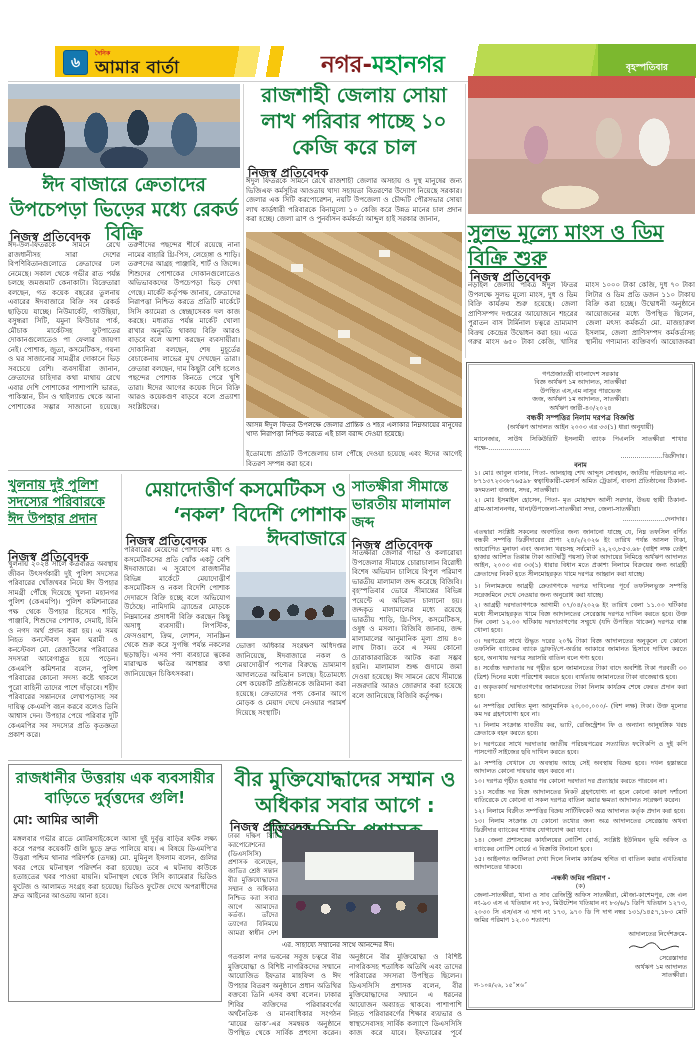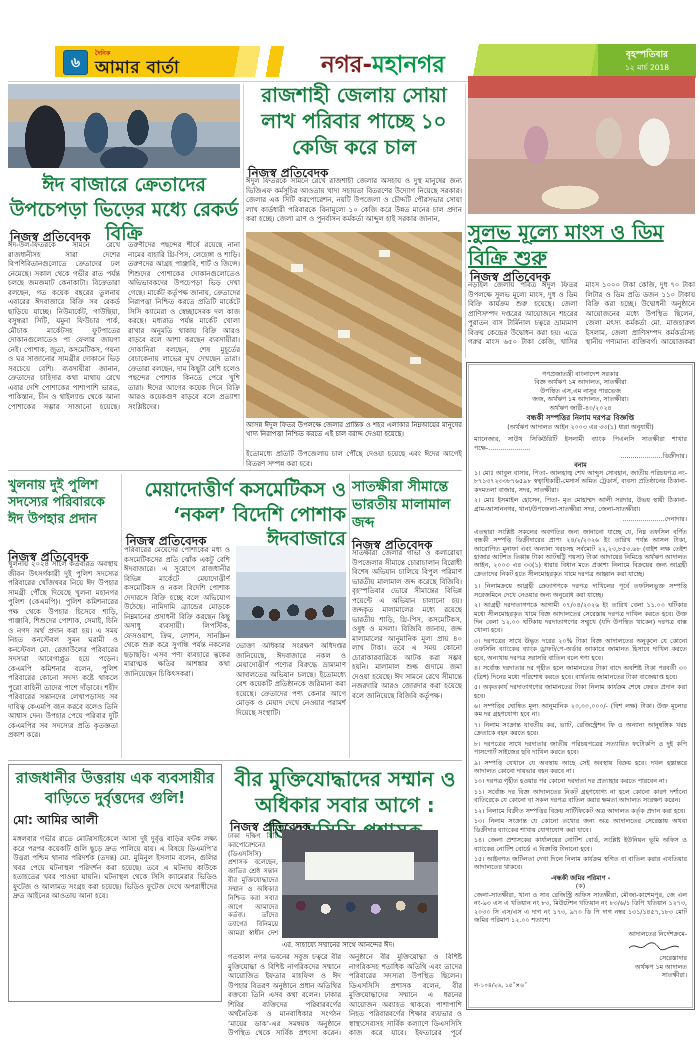--- a/index.html
+++ b/index.html
@@ -11,21 +11,21 @@
     background:linear-gradient(100deg,#f8c70c 0 70%,#fbe468 70% 78%,#ffffff 78% 82%,#f8c70c 82% 87%,#ffffff 87% 90%,rgba(0,0,0,0) 90%);}
   .page-badge{left:8px;top:4px;width:23px;height:23px;background:#1478b0;border:1px solid #0d5c8a;
     border-radius:3px;color:#fff;font-weight:bold;font-size:14px;text-align:center;line-height:23px;}
   .brand-tag{left:40px;top:2px;font-size:6px;color:#d01e26;font-weight:bold;}
   .brand{left:40px;top:8px;font-size:17px;font-weight:800;color:#221f1f;letter-spacing:.5px;}
   .section-title{left:288px;top:46px;width:190px;text-align:center;font-size:23px;font-weight:800;white-space:nowrap;}
   .sec-red{color:#7f1d1d;} .sec-green{color:#009a44;}
   .banner-right{left:462px;top:44px;width:234px;height:34px;
     background:linear-gradient(100deg,rgba(0,0,0,0) 0 7%,#bada50 7% 56%,#a2d23c 56% 100%);}
   .date-box{position:absolute;right:0;top:0;bottom:0;width:98px;background:#7cb82f;color:#fff;
-    text-align:center;padding-top:3px;}
+    text-align:center;padding-top:16px;}
   .date-box .wd{font-size:9px;font-weight:bold;}
   .date-box .dt{font-size:7.5px;}
   .head-rule{left:8px;top:81px;width:687px;height:1px;background:#cdcdcd;}
   
   .hl{font-weight:800;color:#15803d;line-height:1.3;}
   .byline{font-size:12px;font-weight:bold;color:#222;}
   .body-txt{font-size:7px;line-height:1.36;text-align:justify;color:#222;overflow:hidden;}
   .cols2{column-count:2;column-gap:8px;}
   .caption{font-size:6.8px;line-height:1.3;text-align:justify;color:#111;overflow:hidden;}
   .vr{background:#d2d2d2;width:1px;}
@@ -122,21 +122,21 @@
 
   <div class="abs vr" style="left:465px;top:84px;height:274px;"></div>
 
   <div class="abs photo ph-relief" style="left:468px;top:76px;width:227px;height:138px;"></div>
   <div class="abs hl" style="left:468px;top:219px;width:200px;font-size:20px;text-decoration:underline;">সুলভ মূল্যে মাংস ও ডিম বিক্রি শুরু</div>
   <div class="abs byline" style="left:470px;top:268px;">নিজস্ব প্রতিবেদক</div>
   <div class="abs body-txt cols2" style="left:468px;top:281px;width:227px;height:76px;">নড়াইল জেলায় পবিত্র ঈদুল ফিতর উপলক্ষে সুলভ মূল্যে মাংস, দুধ ও ডিম বিক্রি কার্যক্রম শুরু হয়েছে। জেলা প্রাণিসম্পদ দপ্তরের আয়োজনে শহরের পুরাতন বাস টার্মিনাল চত্বরে ভ্রাম্যমাণ বিক্রয় কেন্দ্রের উদ্বোধন করা হয়। এতে গরুর মাংস ৬৫০ টাকা কেজি, খাসির মাংস ১০০০ টাকা কেজি, দুধ ৭০ টাকা লিটার ও ডিম প্রতি ডজন ১১০ টাকায় বিক্রি করা হচ্ছে। উদ্বোধনী অনুষ্ঠানে আয়োজনের মধ্যে উপস্থিত ছিলেন, জেলা মৎস্য কর্মকর্তা মো. মাজহারুল ইসলাম, জেলা প্রাণিসম্পদ কর্মকর্তাসহ স্থানীয় গণ্যমান্য ব্যক্তিবর্গ। আয়োজকরা জানান, ঈদের আগের দিন পর্যন্ত প্রতিদিন সকাল ৯টা থেকে বিকেল ৫টা পর্যন্ত এ কার্যক্রম চলবে। স্বল্প আয়ের মানুষের মাঝে এ উদ্যোগ ব্যাপক সাড়া ফেলেছে বলে জানান তারা।</div>
 
   <div class="abs hr" style="left:8px;top:470px;width:454px;"></div>
 
-  <div class="abs hl" style="left:8px;top:477px;width:110px;font-size:13px;">খুলনায় দুই পুলিশ সদস্যের পরিবারকে ঈদ উপহার প্রদান</div>
+  <div class="abs hl" style="left:8px;top:477px;width:110px;font-size:13px;text-decoration:underline;">খুলনায় দুই পুলিশ সদস্যের পরিবারকে ঈদ উপহার প্রদান</div>
   <div class="abs byline" style="left:8px;top:548px;">নিজস্ব প্রতিবেদক</div>
   <div class="abs body-txt" style="left:8px;top:560px;width:110px;height:198px;">খুলনায় ২০২৪ সালে কর্তব্যরত অবস্থায় জীবন উৎসর্গকারী দুই পুলিশ সদস্যের পরিবারের খোঁজখবর নিয়ে ঈদ উপহার সামগ্রী পৌঁছে দিয়েছে খুলনা মহানগর পুলিশ (কেএমপি)। পুলিশ কমিশনারের পক্ষ থেকে উপহার হিসেবে শাড়ি, পাঞ্জাবি, শিশুদের পোশাক, সেমাই, চিনি ও নগদ অর্থ প্রদান করা হয়। এ সময় নিহত কনস্টেবল সুমন ঘরামী ও কনস্টেবল মো. রেজাউলের পরিবারের সদস্যরা আবেগাপ্লুত হয়ে পড়েন। কেএমপি কমিশনার বলেন, পুলিশ পরিবারের কোনো সদস্য কষ্টে থাকলে পুরো বাহিনী তাদের পাশে দাঁড়াবে। শহীদ পরিবারের সন্তানদের লেখাপড়াসহ সব দায়িত্ব কেএমপি বহন করবে বলেও তিনি আশ্বাস দেন। উপহার পেয়ে পরিবার দুটি কেএমপির সব সদস্যের প্রতি কৃতজ্ঞতা প্রকাশ করে।</div>
 
   <div class="abs vr" style="left:121px;top:474px;height:284px;"></div>
 
   <div class="abs hl" style="left:124px;top:477px;width:222px;font-size:19px;text-align:right;">মেয়াদোত্তীর্ণ কসমেটিকস ও ‘নকল’ বিদেশি পোশাক ঈদবাজারে</div>
   <div class="abs byline" style="left:126px;top:532px;">নিজস্ব প্রতিবেদক</div>
   <div class="abs body-txt" style="left:124px;top:546px;width:106px;height:212px;">পরিবারের মেয়েদের পোশাকের মধ্য ও কসমেটিকসের প্রতি ঝোঁক একটু বেশি ঈদবাজারে। এ সুযোগে রাজধানীর বিভিন্ন মার্কেটে মেয়াদোত্তীর্ণ কসমেটিকস ও নকল বিদেশি পোশাক দেদারসে বিক্রি হচ্ছে বলে অভিযোগ উঠেছে। নামিদামি ব্র্যান্ডের মোড়কে নিম্নমানের প্রসাধনী বিক্রি করছেন কিছু অসাধু ব্যবসায়ী। লিপস্টিক, ফেসওয়াশ, ক্রিম, লোশন, সানস্ক্রিন থেকে শুরু করে সুগন্ধি পর্যন্ত নকলের ছড়াছড়ি। এসব পণ্য ব্যবহারে ত্বকের মারাত্মক ক্ষতির আশঙ্কার কথা জানিয়েছেন চিকিৎসকরা।</div>
   <div class="abs photo ph-store" style="left:236px;top:546px;width:110px;height:92px;"></div>
   <div class="abs body-txt" style="left:236px;top:642px;width:110px;height:116px;">ভোক্তা অধিকার সংরক্ষণ অধিদপ্তর জানিয়েছে, ঈদবাজারে নকল ও মেয়াদোত্তীর্ণ পণ্যের বিরুদ্ধে ভ্রাম্যমাণ আদালতের অভিযান চলছে। ইতোমধ্যে বেশ কয়েকটি প্রতিষ্ঠানকে জরিমানা করা হয়েছে। ক্রেতাদের পণ্য কেনার আগে মোড়ক ও মেয়াদ দেখে নেওয়ার পরামর্শ দিয়েছে সংস্থাটি।</div>

